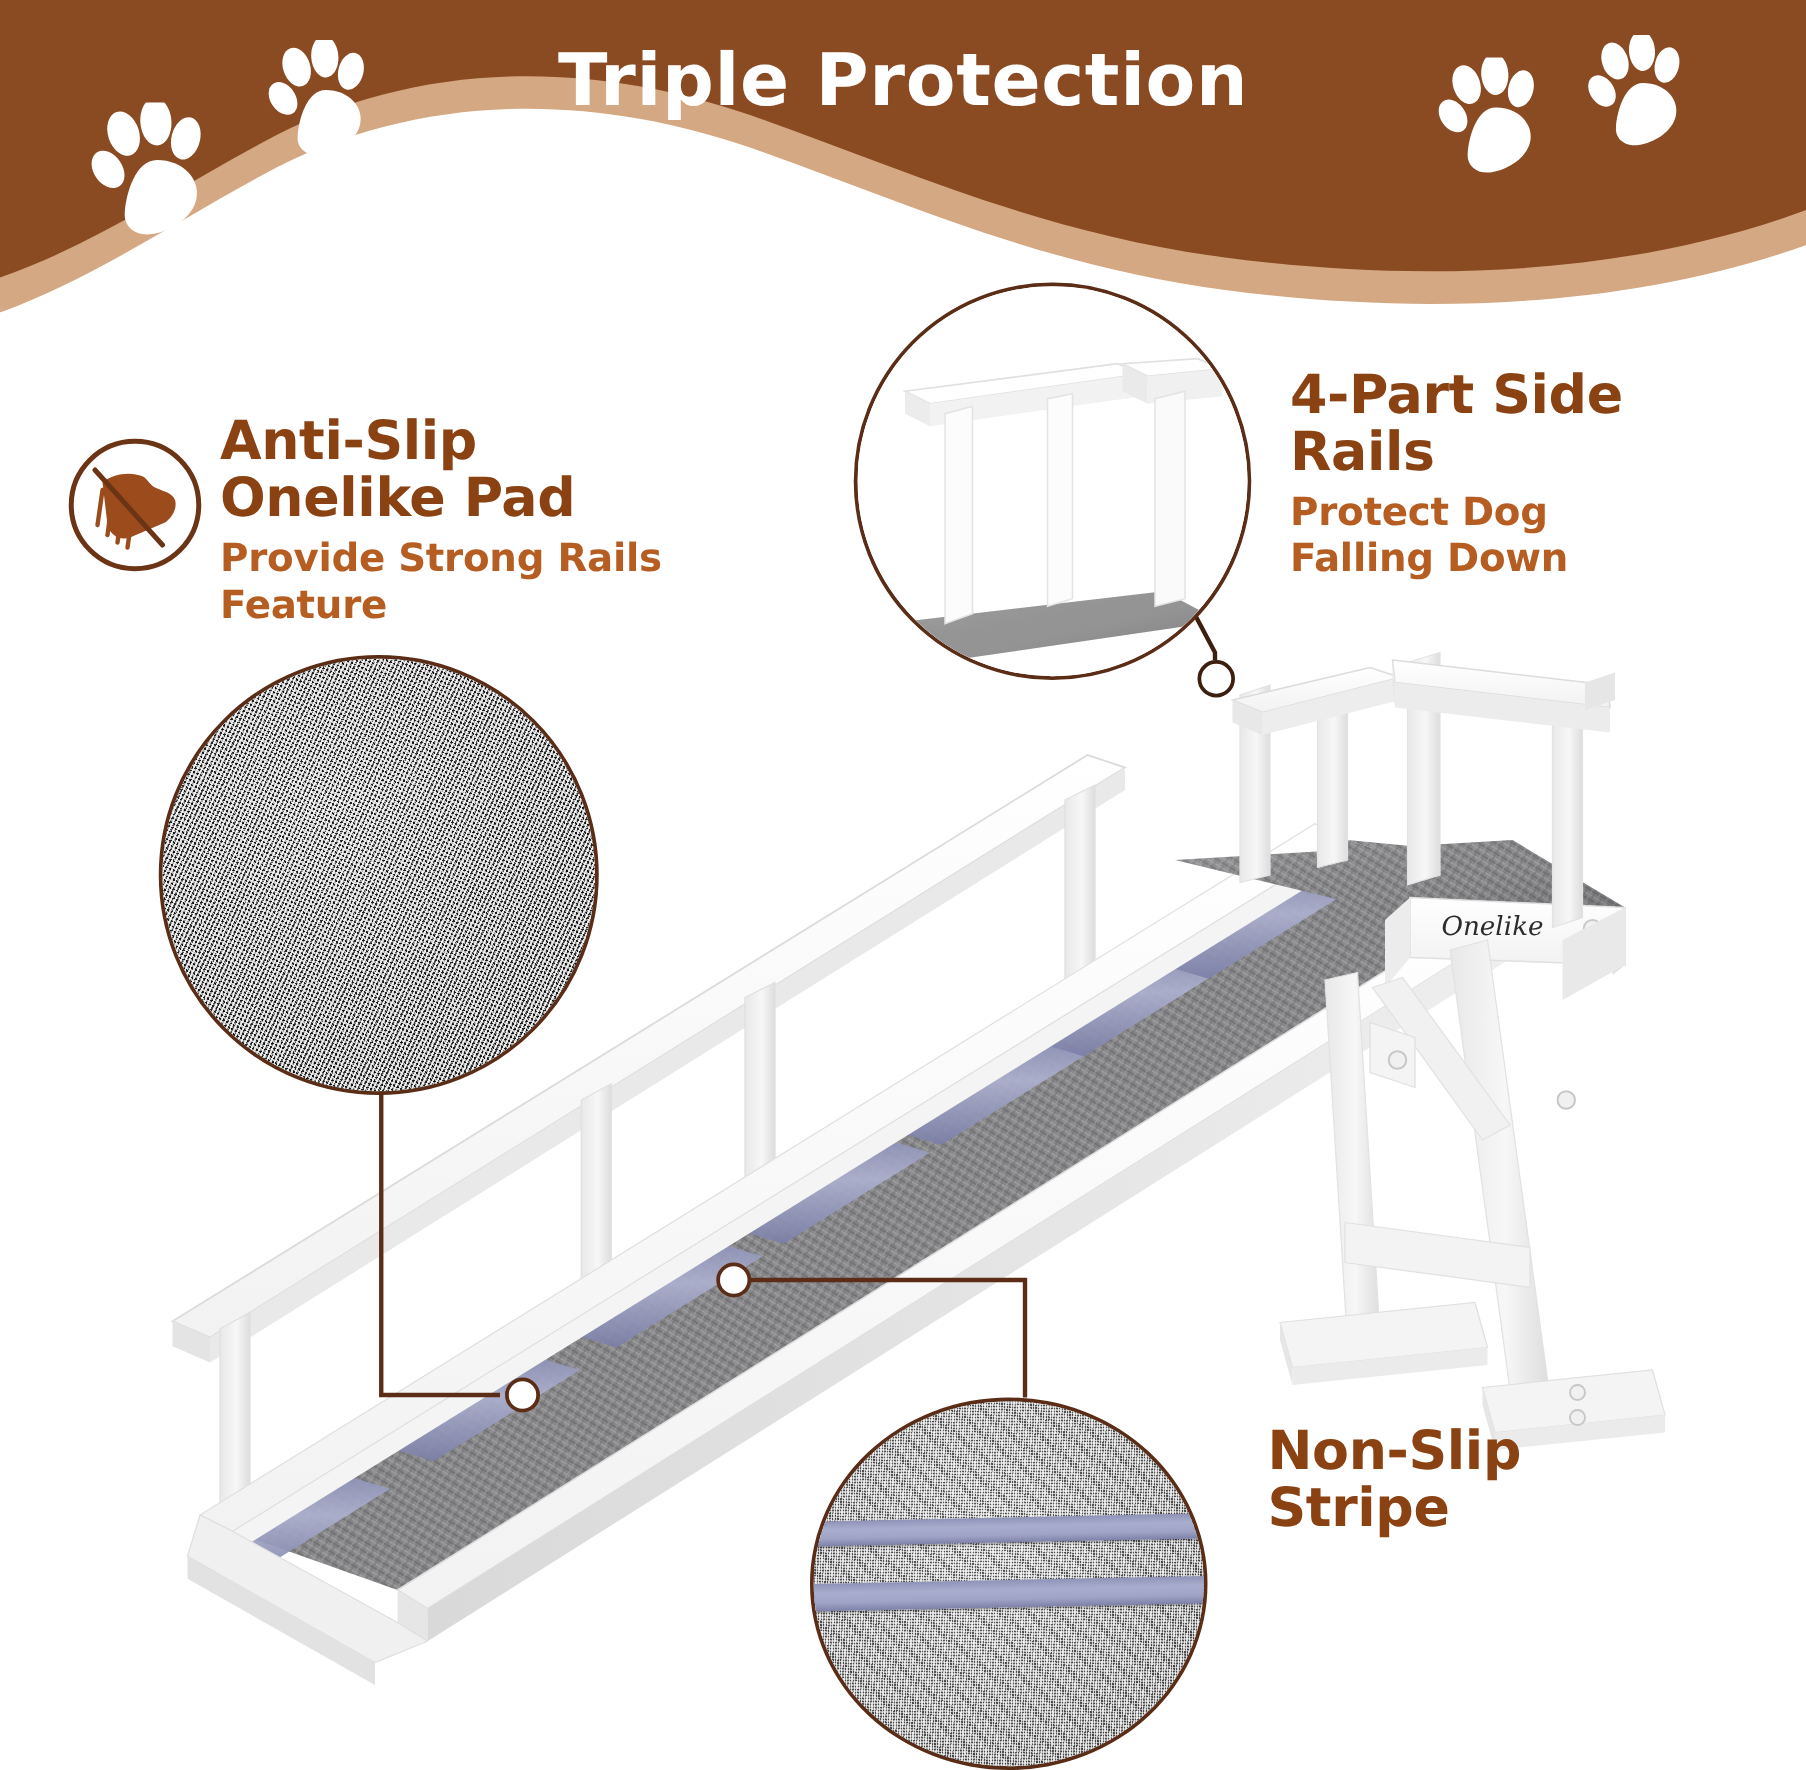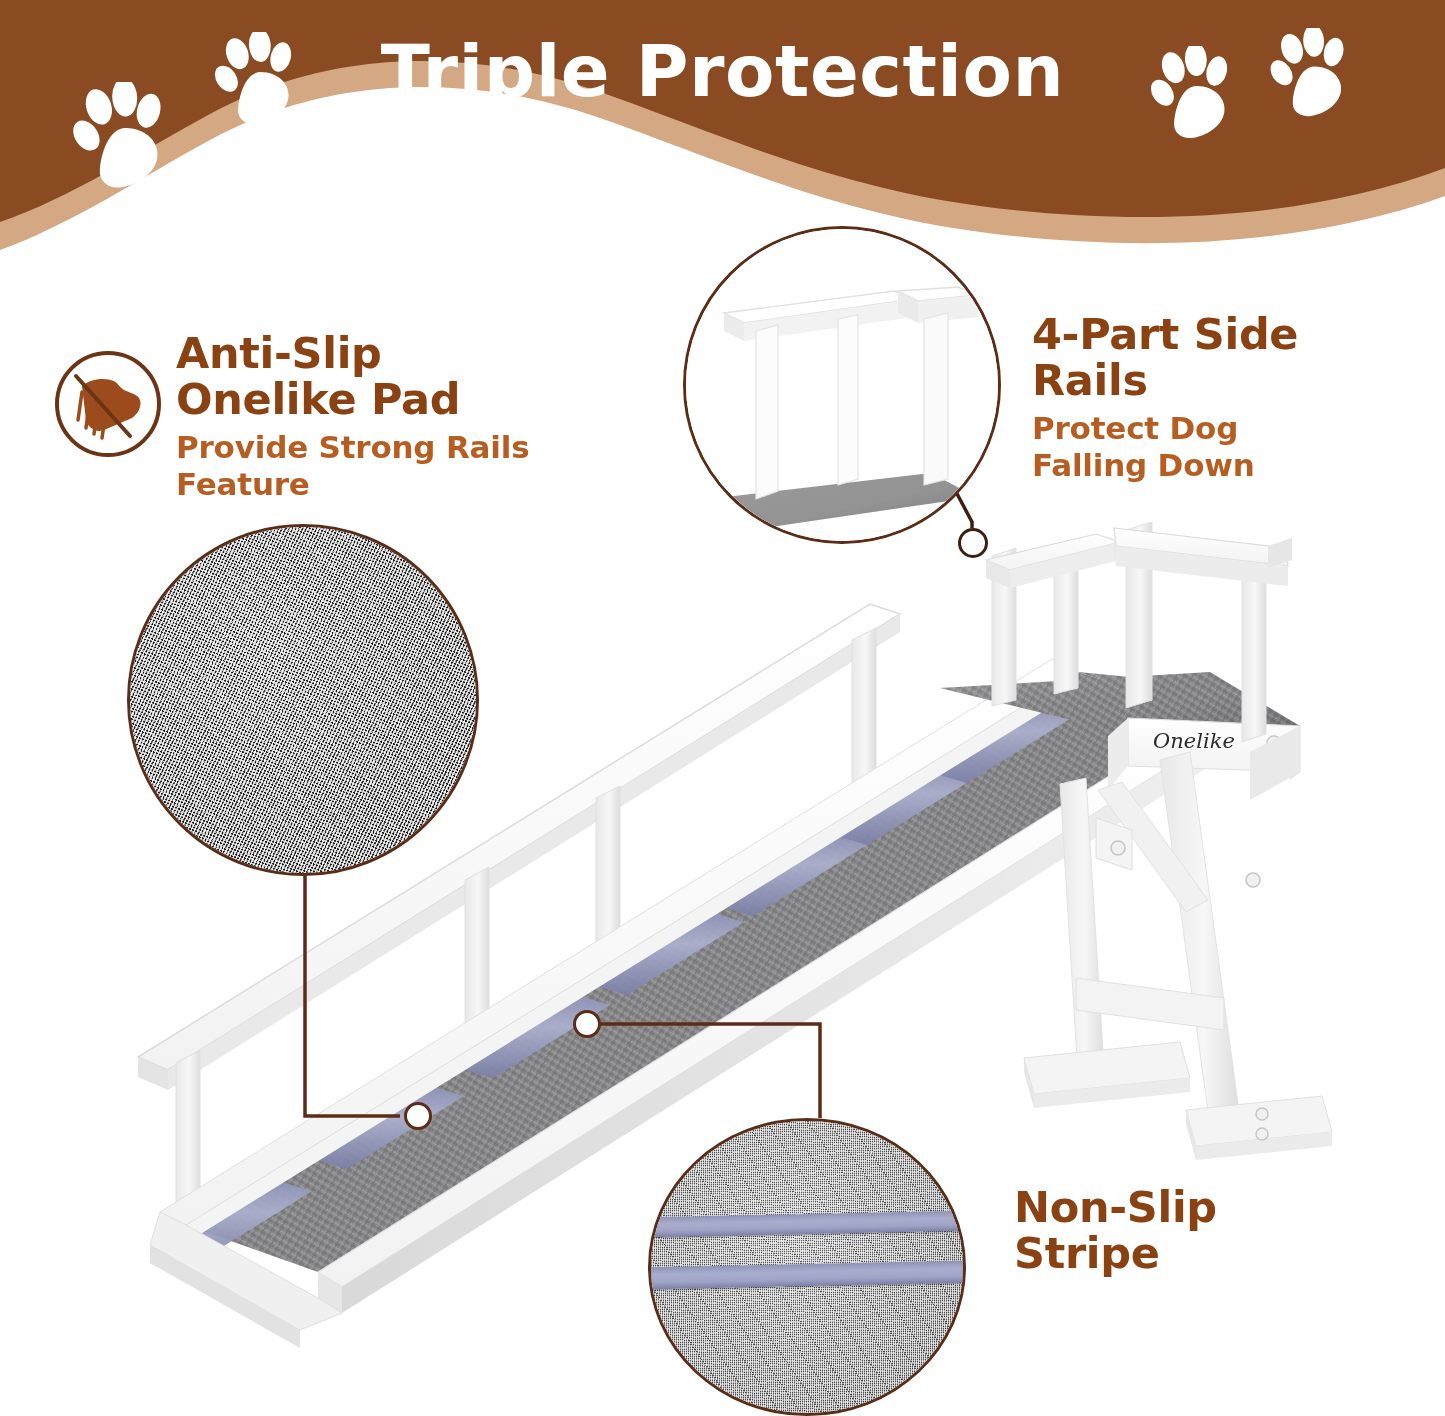--- a/index.html
+++ b/index.html
@@ -26,21 +26,21 @@
   #banner svg { display: block; }
 
   #banner-title {
     position: absolute;
     left: 0;
     top: 34px;
     width: 1445px;
     text-align: center;
     color: #ffffff;
     font-family: "DejaVu Sans", sans-serif;
-    font-size: 72px;
+    font-size: 58px;
     font-weight: bold;
     letter-spacing: 0.5px;
     line-height: 1.05;
     pointer-events: none;
   }
 
   .paw {
     position: absolute;
     pointer-events: none;
   }
@@ -377,23 +377,23 @@
   <line x1="24" y1="28" x2="78" y2="88" stroke="#6b3415" stroke-width="4" stroke-linecap="round"></line>
 </svg>
 
 <div class="feature-block" style="left:176px; top:330px; width:420px;">
   <div class="feature-title">Anti-Slip
 Onelike Pad</div>
   <div class="feature-sub">Provide Strong Rails
 Feature</div>
 </div>
 
-<div class="feature-block" style="left:1032px; top:311px; width:380px;">
+<div class="feature-block" style="left:1032px; top:293px; width:380px;">
   <div class="feature-title">4-Part Side
 Rails</div>
   <div class="feature-sub">Protect Dog
 Falling Down</div>
 </div>
 
-<div class="feature-block" style="left:1014px; top:1184px; width:380px;">
+<div class="feature-block" style="left:1014px; top:1138px; width:380px;">
   <div class="feature-title">Non-Slip
 Stripe</div>
 </div>
 
 </body></html>

